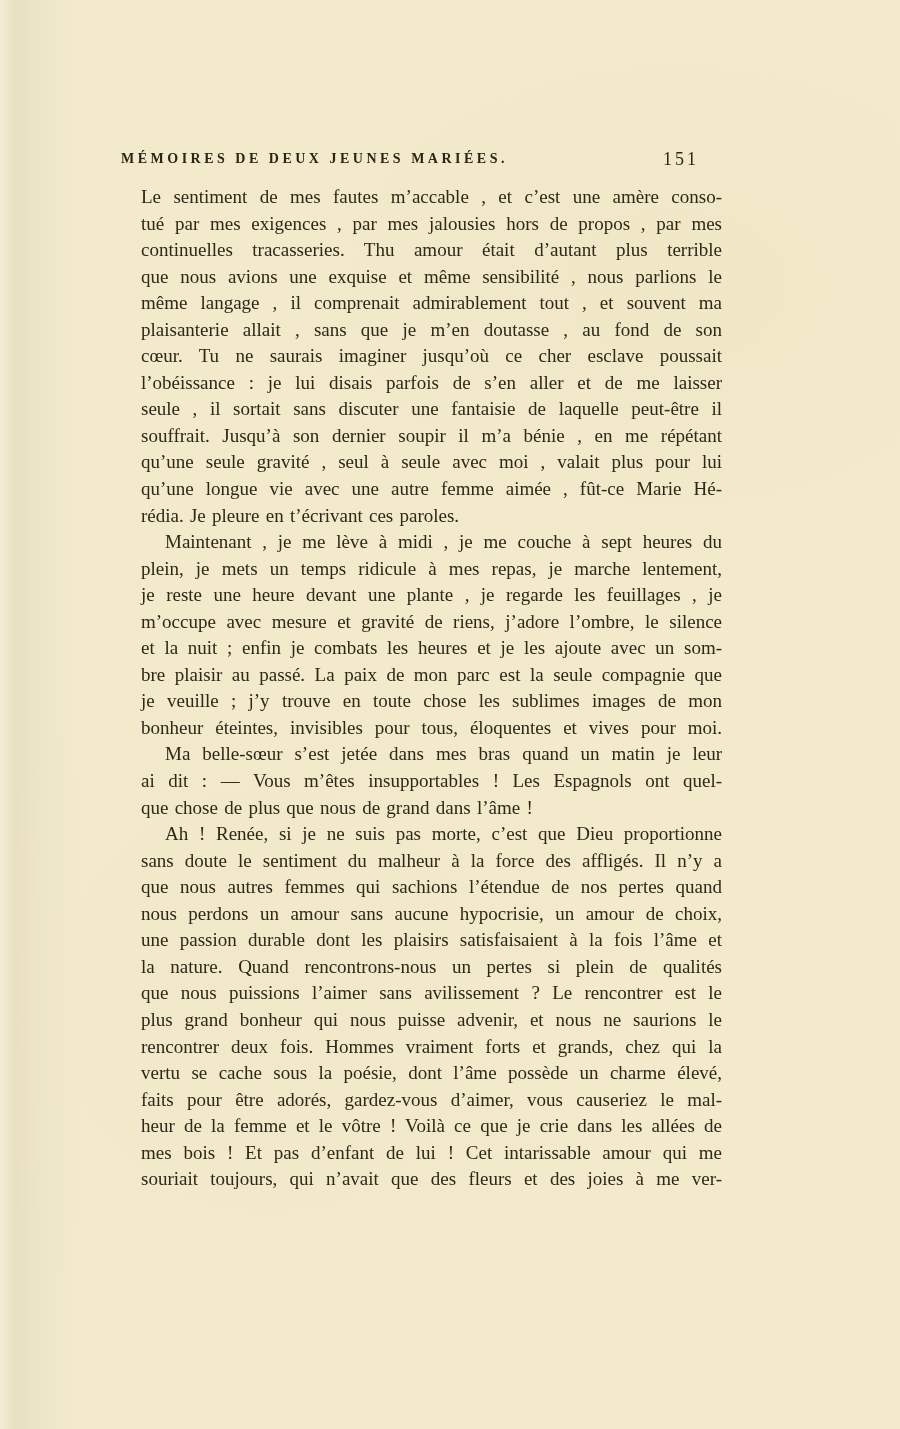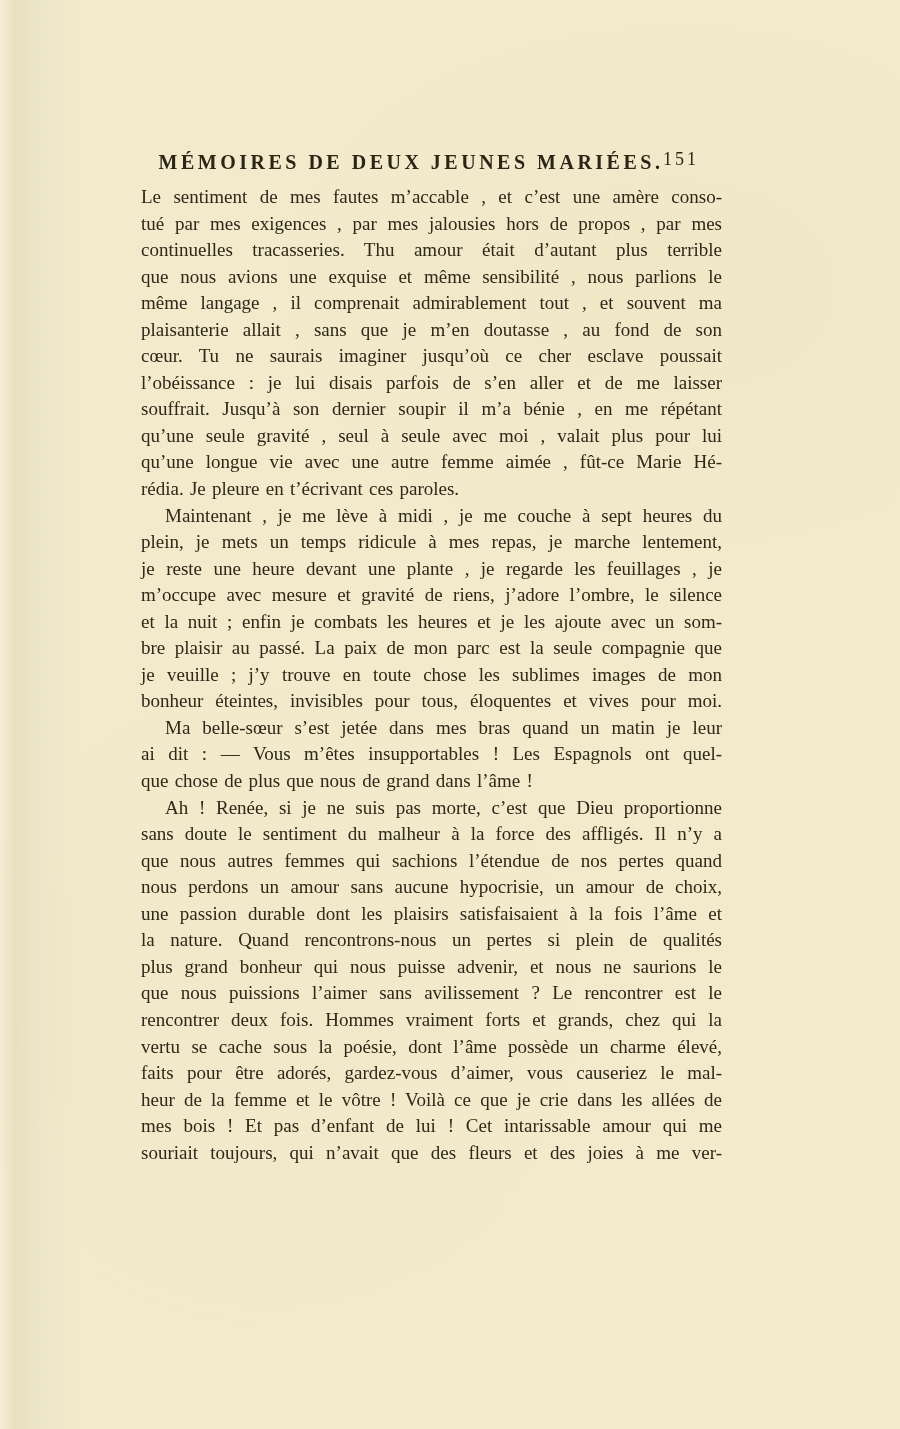--- a/index.html
+++ b/index.html
@@ -19,22 +19,21 @@
   .running-head {
     position: absolute;
     top: 151px;
     left: 121px;
     width: 580px;
     height: 26px;
   }
   .running-head .title {
     position: absolute;
     left: 0; right: 0;
-    text-align: center;
-    font-size: 20px;
+    font-size: 14px;
     font-weight: 700;
     letter-spacing: 3.5px;
     color: #2b2516;
   }
   .running-head .folio {
     position: absolute;
     right: 2px;
     top: -2px;
     font-size: 18px;
     letter-spacing: 3px;
@@ -68,20 +67,21 @@
   </div>
   <div class="text-block">
       <div class="line">Le sentiment de mes fautes m’accable , et c’est une amère conso-</div>
       <div class="line">tué par mes exigences , par mes jalousies hors de propos , par mes</div>
       <div class="line">continuelles tracasseries. Thu amour était d’autant plus terrible</div>
       <div class="line">que nous avions une exquise et même sensibilité , nous parlions le</div>
       <div class="line">même langage , il comprenait admirablement tout , et souvent ma</div>
       <div class="line">plaisanterie allait , sans que je m’en doutasse , au fond de son</div>
       <div class="line">cœur. Tu ne saurais imaginer jusqu’où ce cher esclave poussait</div>
       <div class="line">l’obéissance : je lui disais parfois de s’en aller et de me laisser</div>
+      <div class="line">seule , il sortait sans discuter une fantaisie de laquelle peut-être il</div>
       <div class="line">souffrait. Jusqu’à son dernier soupir il m’a bénie , en me répétant</div>
       <div class="line">qu’une seule gravité , seul à seule avec moi , valait plus pour lui</div>
       <div class="line">qu’une longue vie avec une autre femme aimée , fût-ce Marie Hé-</div>
       <div class="line last">rédia. Je pleure en t’écrivant ces paroles.</div>
       <div class="line indent">Maintenant , je me lève à midi , je me couche à sept heures du</div>
       <div class="line">plein, je mets un temps ridicule à mes repas, je marche lentement,</div>
       <div class="line">je reste une heure devant une plante , je regarde les feuillages , je</div>
       <div class="line">m’occupe avec mesure et gravité de riens, j’adore l’ombre, le silence</div>
       <div class="line">et la nuit ; enfin je combats les heures et je les ajoute avec un som-</div>
       <div class="line">bre plaisir au passé. La paix de mon parc est la seule compagnie que</div>
@@ -89,22 +89,22 @@
       <div class="line">bonheur éteintes, invisibles pour tous, éloquentes et vives pour moi.</div>
       <div class="line indent">Ma belle-sœur s’est jetée dans mes bras quand un matin je leur</div>
       <div class="line">ai dit : — Vous m’êtes insupportables ! Les Espagnols ont quel-</div>
       <div class="line last">que chose de plus que nous de grand dans l’âme !</div>
       <div class="line indent">Ah ! Renée, si je ne suis pas morte, c’est que Dieu proportionne</div>
       <div class="line">sans doute le sentiment du malheur à la force des affligés. Il n’y a</div>
       <div class="line">que nous autres femmes qui sachions l’étendue de nos pertes quand</div>
       <div class="line">nous perdons un amour sans aucune hypocrisie, un amour de choix,</div>
       <div class="line">une passion durable dont les plaisirs satisfaisaient à la fois l’âme et</div>
       <div class="line">la nature. Quand rencontrons-nous un pertes si plein de qualités</div>
+      <div class="line">que nous puissions l’aimer sans avilissement ? Le rencontrer est le</div>
       <div class="line">plus grand bonheur qui nous puisse advenir, et nous ne saurions le</div>
-      <div class="line">que nous puissions l’aimer sans avilissement ? Le rencontrer est le</div>
       <div class="line">rencontrer deux fois. Hommes vraiment forts et grands, chez qui la</div>
       <div class="line">vertu se cache sous la poésie, dont l’âme possède un charme élevé,</div>
       <div class="line">faits pour être adorés, gardez-vous d’aimer, vous causeriez le mal-</div>
       <div class="line">heur de la femme et le vôtre ! Voilà ce que je crie dans les allées de</div>
       <div class="line">mes bois ! Et pas d’enfant de lui ! Cet intarissable amour qui me</div>
       <div class="line">souriait toujours, qui n’avait que des fleurs et des joies à me ver-</div>
     </div>
 </div>
 
 </body></html>

